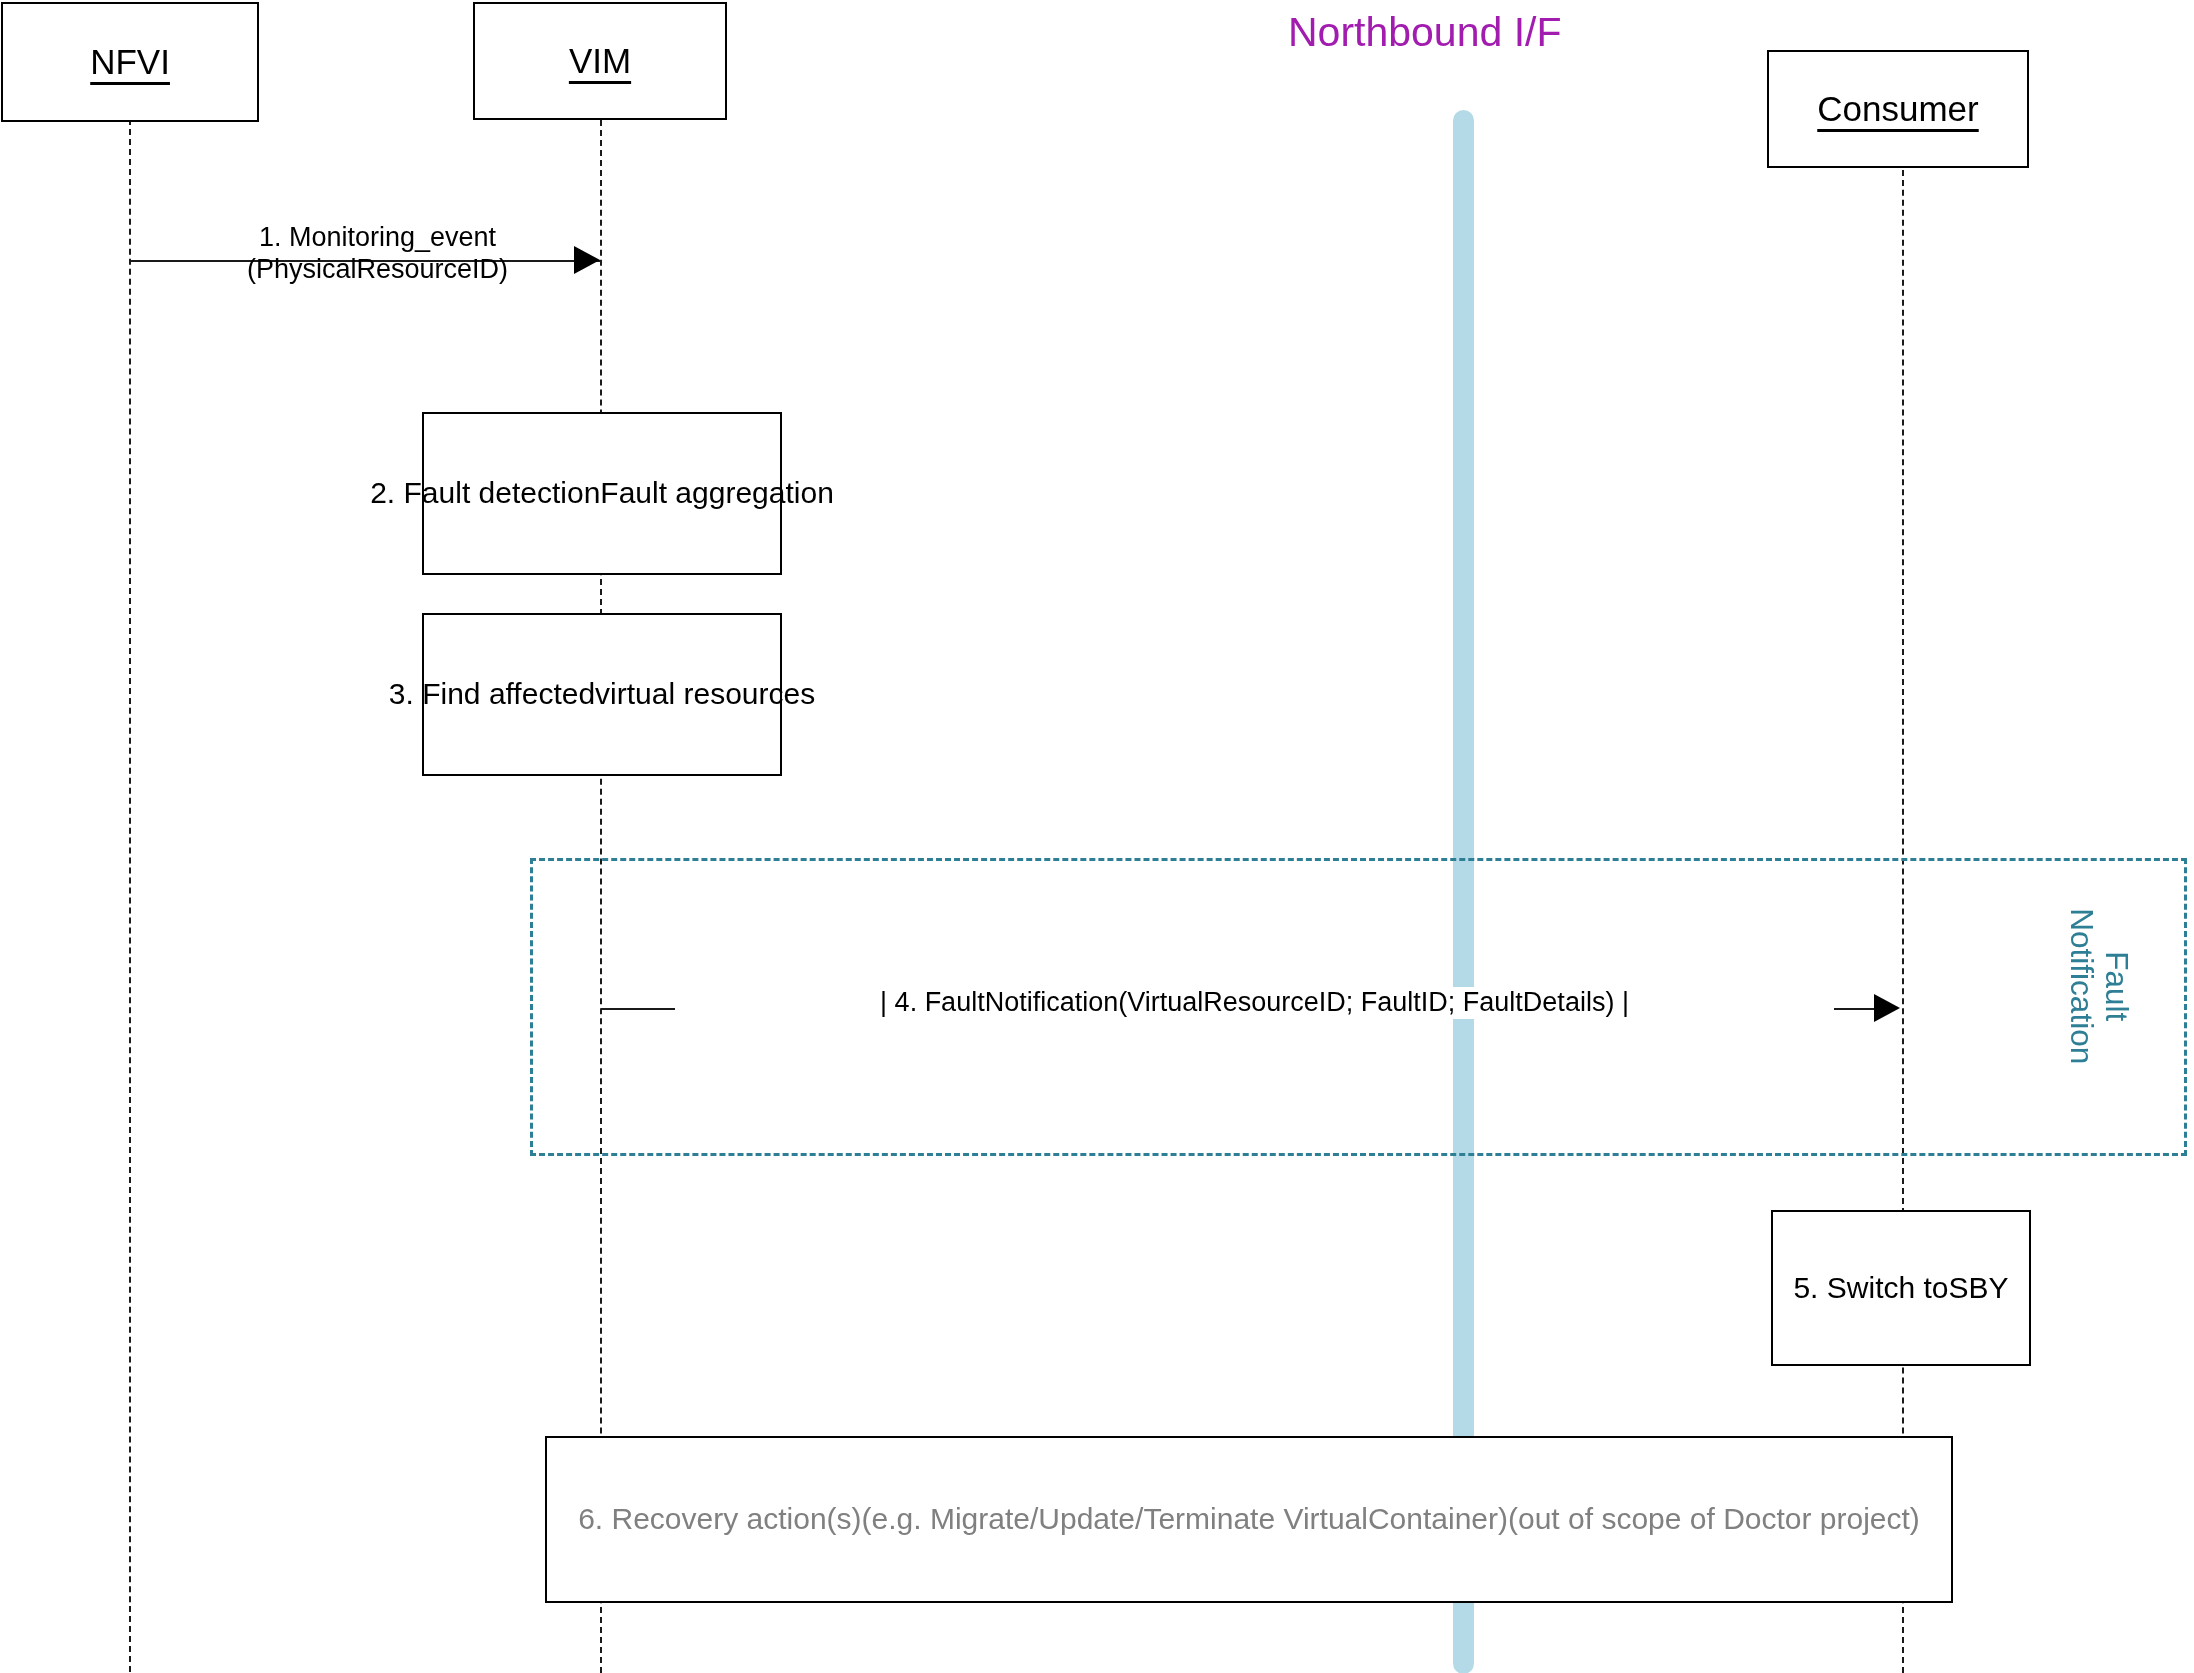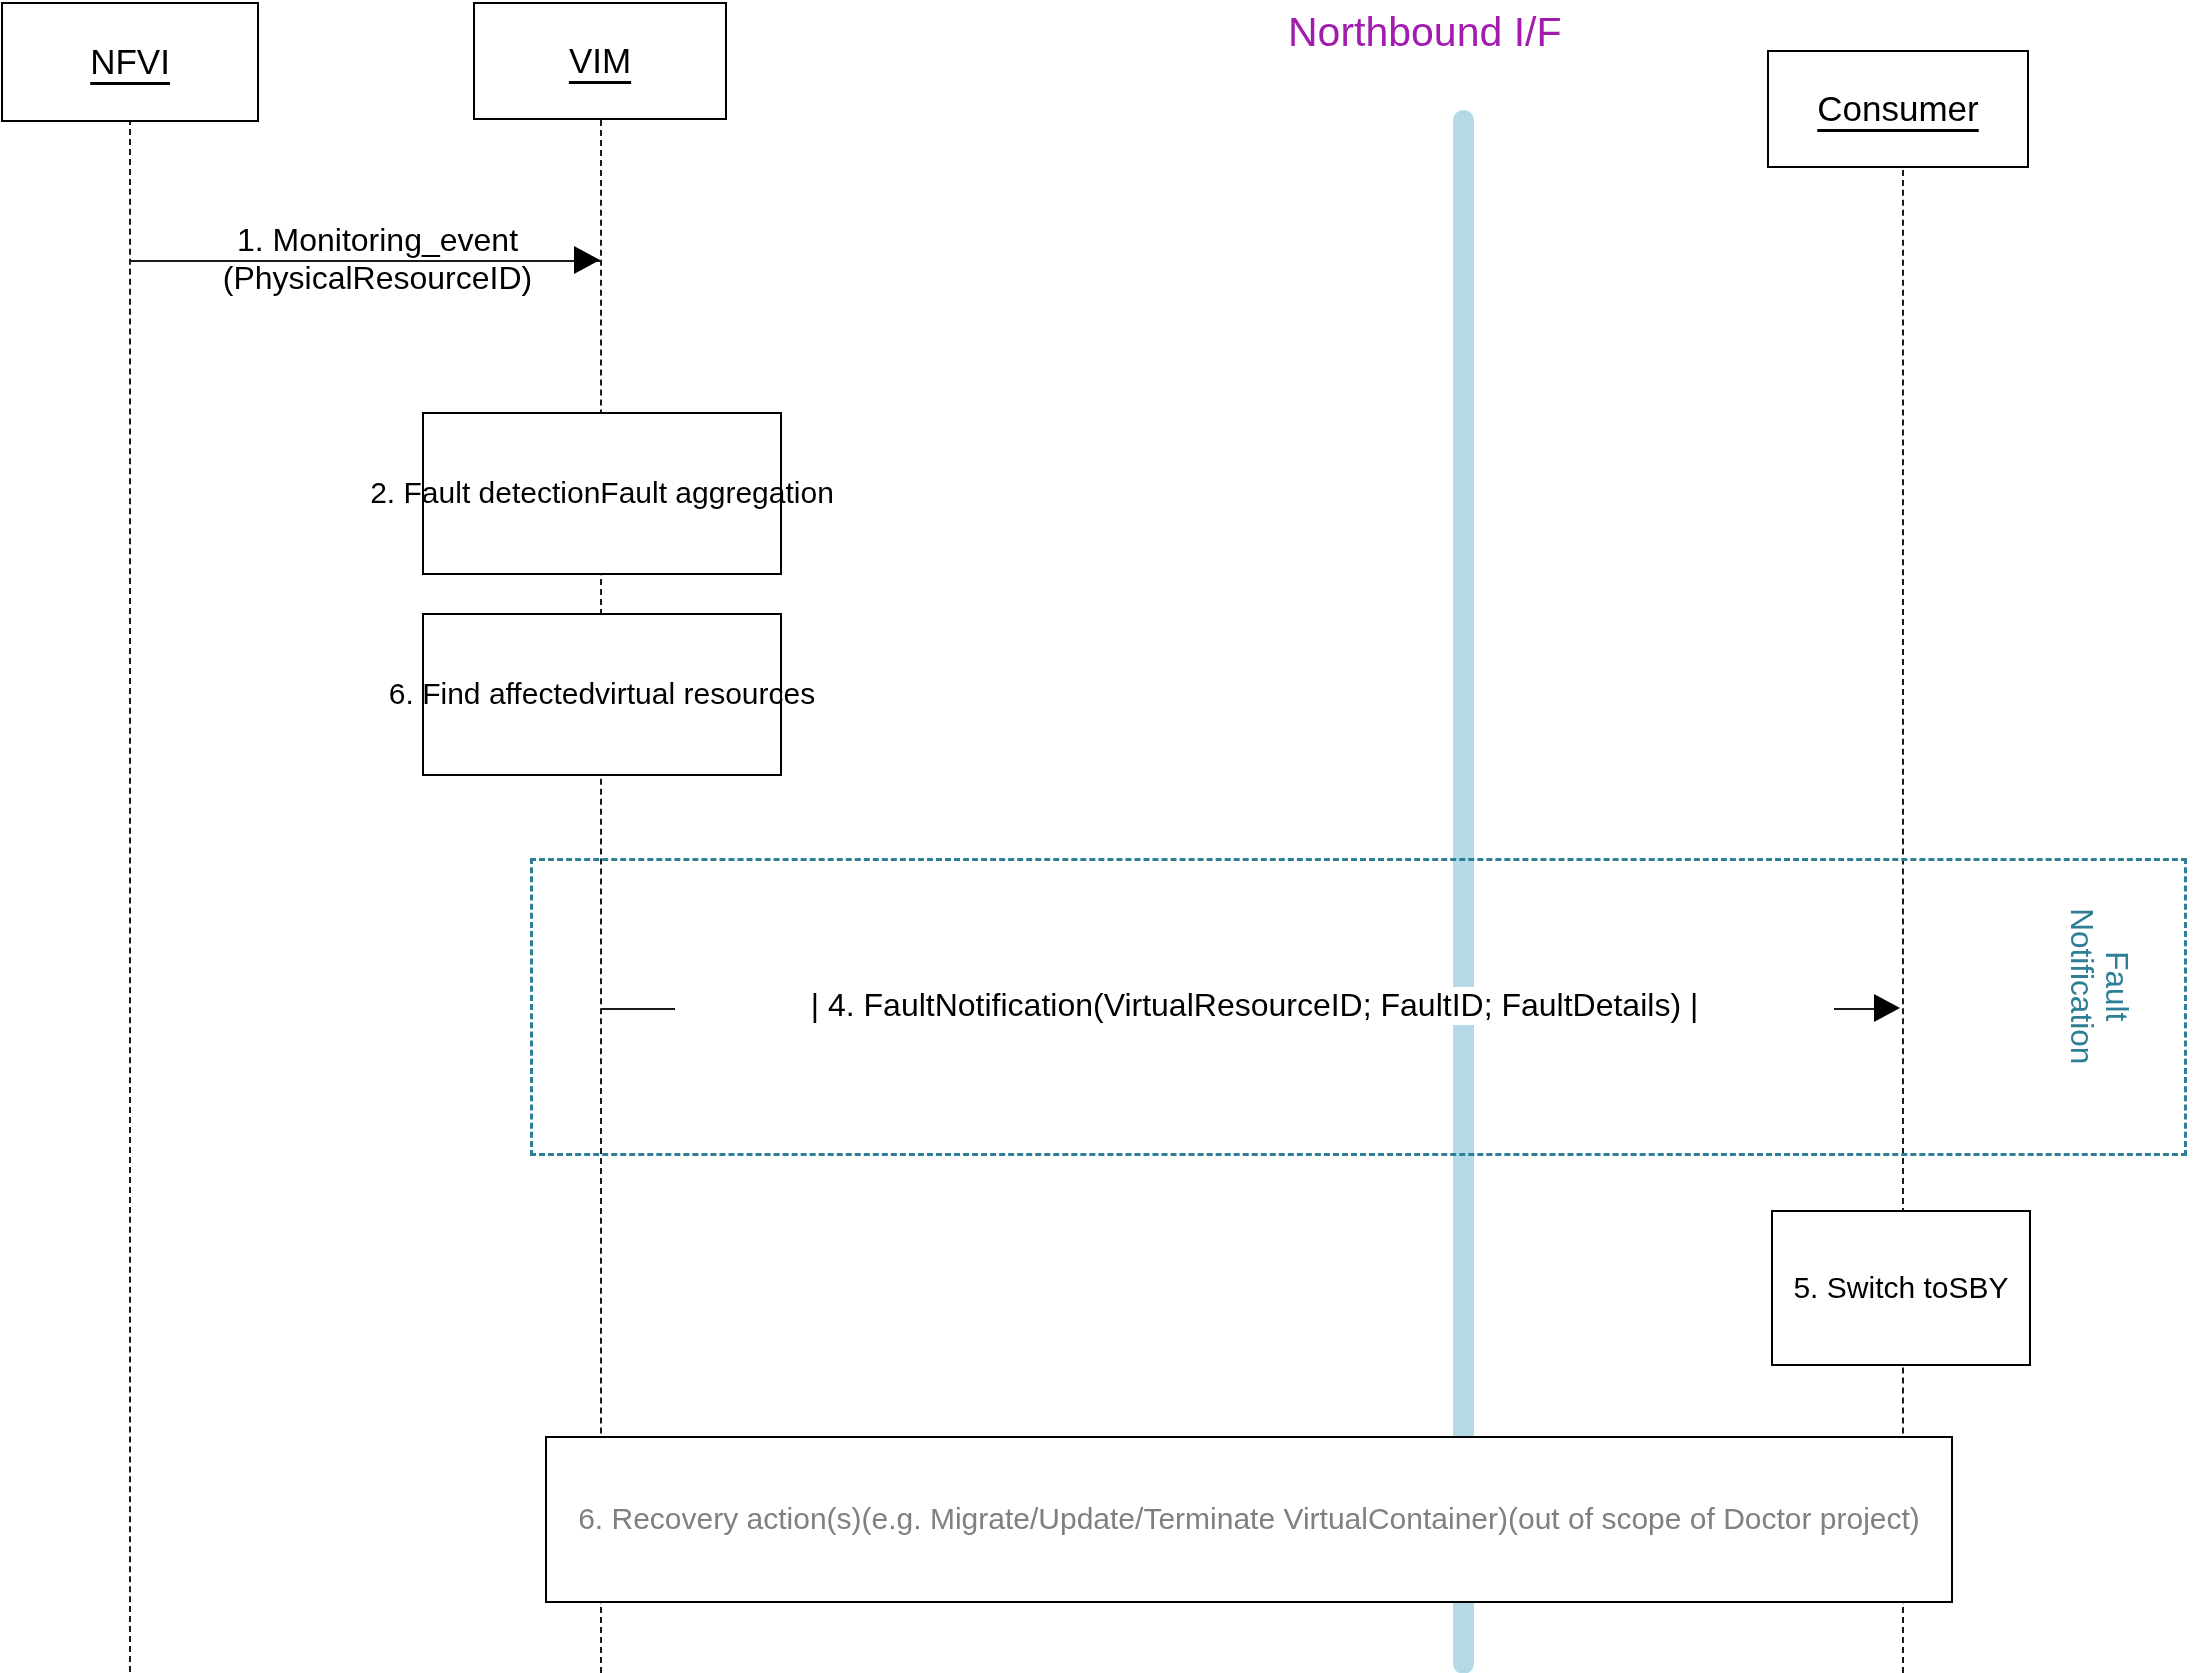--- a/index.html
+++ b/index.html
@@ -90,21 +90,21 @@
   .msg-head {
     position: absolute;
     width: 0;
     height: 0;
     border-top: 14.6px solid transparent;
     border-bottom: 14.6px solid transparent;
     border-left: 26px solid #000000;
   }
   .msg-label {
     position: absolute;
-    font-size: 32px;
+    font-size: 27px;
     color: #000000;
     line-height: 1.18;
     text-align: center;
     white-space: nowrap;
   }
   .msg-label .l {
     display: block;
   }
 
   
@@ -158,21 +158,21 @@
     <span class="l">1. Monitoring_event</span>
     <span class="l">(PhysicalResourceID)</span>
   </div>
 
   <div class="action-box" style="left:422px; top:412px; width:360px; height:163px;">
     <span class="line">2. Fault detection</span>
     <span class="line">Fault aggregation</span>
   </div>
 
   <div class="action-box" style="left:422px; top:613px; width:360px; height:163px;">
-    <span class="line">6. Find affected</span>
+    <span class="line">3. Find affected</span>
     <span class="line">virtual resources</span>
   </div>
 
   <div class="fragment" style="left:530px; top:858px; width:1657px; height:298px;"></div>
   <div class="fragment-label" style="left:2003px; top:951px; width:191px;">
     <span class="l">Fault</span>
     <span class="l">Notification</span>
   </div>
 
   <div class="msg" style="left:601px; top:1008px; width:1294px;"></div>

